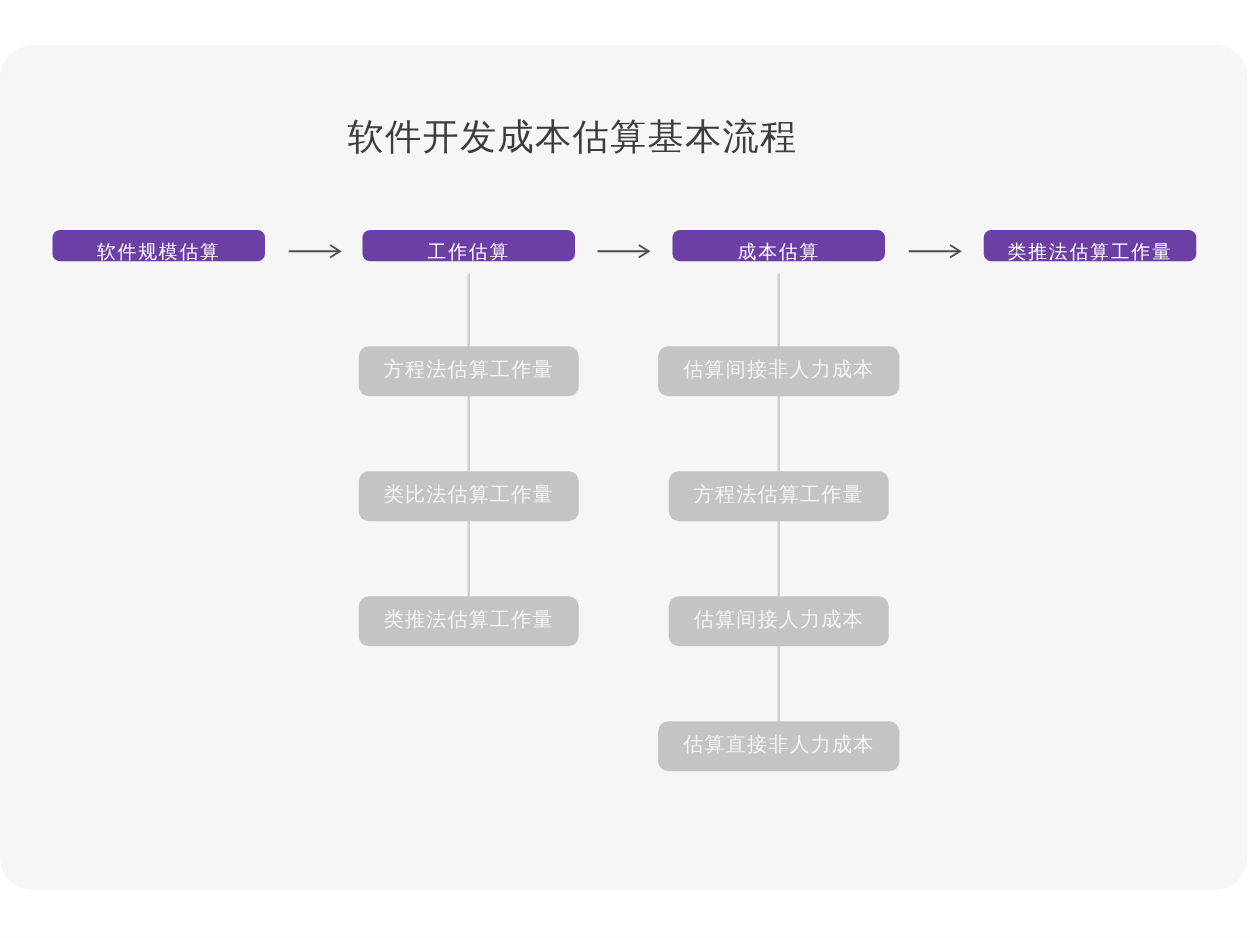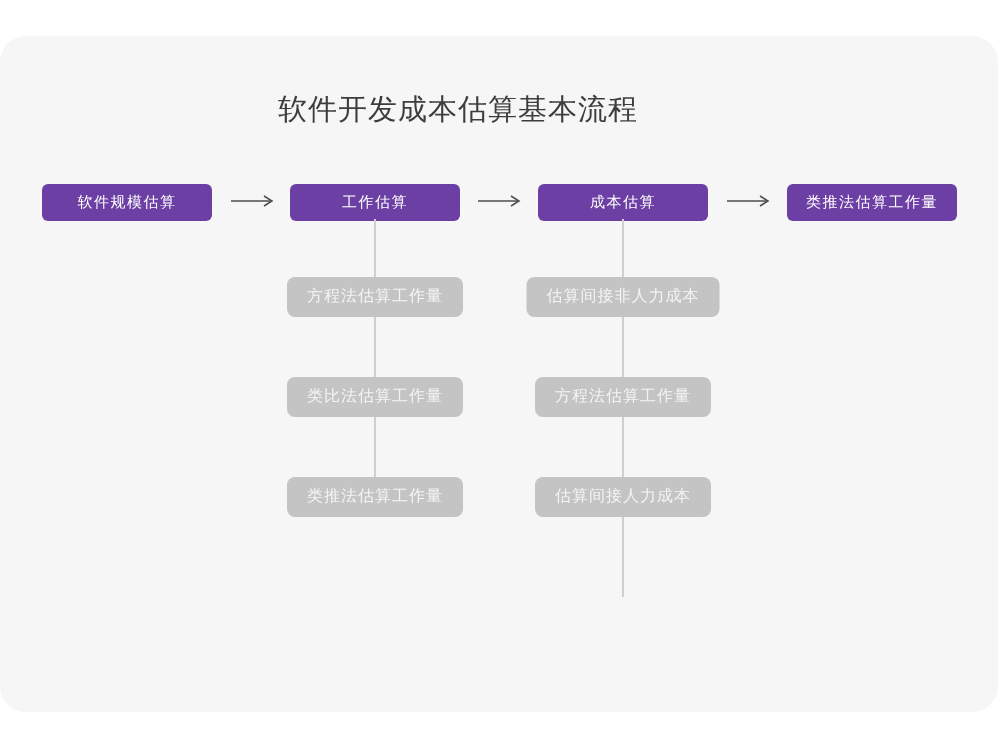--- a/index.html
+++ b/index.html
@@ -11,39 +11,39 @@
     --title:#3d3d3d;
   }
   *{margin:0;padding:0;box-sizing:border-box;}
   html,body{width:1000px;height:750px;background:#ffffff;overflow:hidden;
     font-family:"Liberation Sans","DejaVu Sans",sans-serif;}
   .stage{position:relative;width:1000px;height:750px;background:#ffffff;}
   .panel{position:absolute;left:0;top:36px;width:998px;height:676px;
     background:var(--panel-bg);border-radius:26px;}
   .title{position:absolute;left:0;top:90px;width:916px;text-align:center;
     font-size:29px;font-weight:500;color:var(--title);letter-spacing:1px;}
-  .node{position:absolute;top:184px;height:37px;width:170px;
+  .node{position:absolute;top:184px;height:25px;width:170px;
     background:var(--purple);border-radius:6px;color:#ffffff;
     font-size:15px;letter-spacing:1.5px;text-align:center;line-height:35px;
     white-space:nowrap;}
   .node.n0{left:42px;}
   .node.n1{left:290px;}
   .node.n2{left:538px;}
   .node.n3{left:787px;}
   .arrow{position:absolute;top:194px;width:44px;height:14px;color:var(--arrow);}
   .arrow.a0{left:230px;}
   .arrow.a1{left:477px;}
   .arrow.a2{left:726px;}
   .connector{position:absolute;width:2px;background:var(--connector);}
   .connector.c0{left:374px;top:219px;height:278px;}
   .connector.c1{left:622px;top:219px;height:378px;}
   .subnode{position:absolute;height:40px;line-height:40px;padding:0 20px;
     background:var(--gray);border-radius:8px;color:#f4f4f4;font-size:16px;
     letter-spacing:1px;text-align:center;white-space:nowrap;
-    transform:translateX(-50%);font-family:Liberation Mono, monospace;}
+    transform:translateX(-50%);}
   .colA{left:375px;}
   .colB{left:623px;}
   .r0{top:277px;}
   .r1{top:377px;}
   .r2{top:477px;}
   .r3{top:577px;}
 </style>
 </head>
 <body>
 
@@ -73,13 +73,14 @@
   <div class="connector c0"></div>
   <div class="connector c1"></div>
 
   <div class="subnode colA r0">方程法估算工作量</div>
   <div class="subnode colA r1">类比法估算工作量</div>
   <div class="subnode colA r2">类推法估算工作量</div>
 
   <div class="subnode colB r0">估算间接非人力成本</div>
   <div class="subnode colB r1">方程法估算工作量</div>
   <div class="subnode colB r2">估算间接人力成本</div>
+  <div class="subnode colB r3">估算直接非人力成本</div>
 </div>
 
 </body></html>

